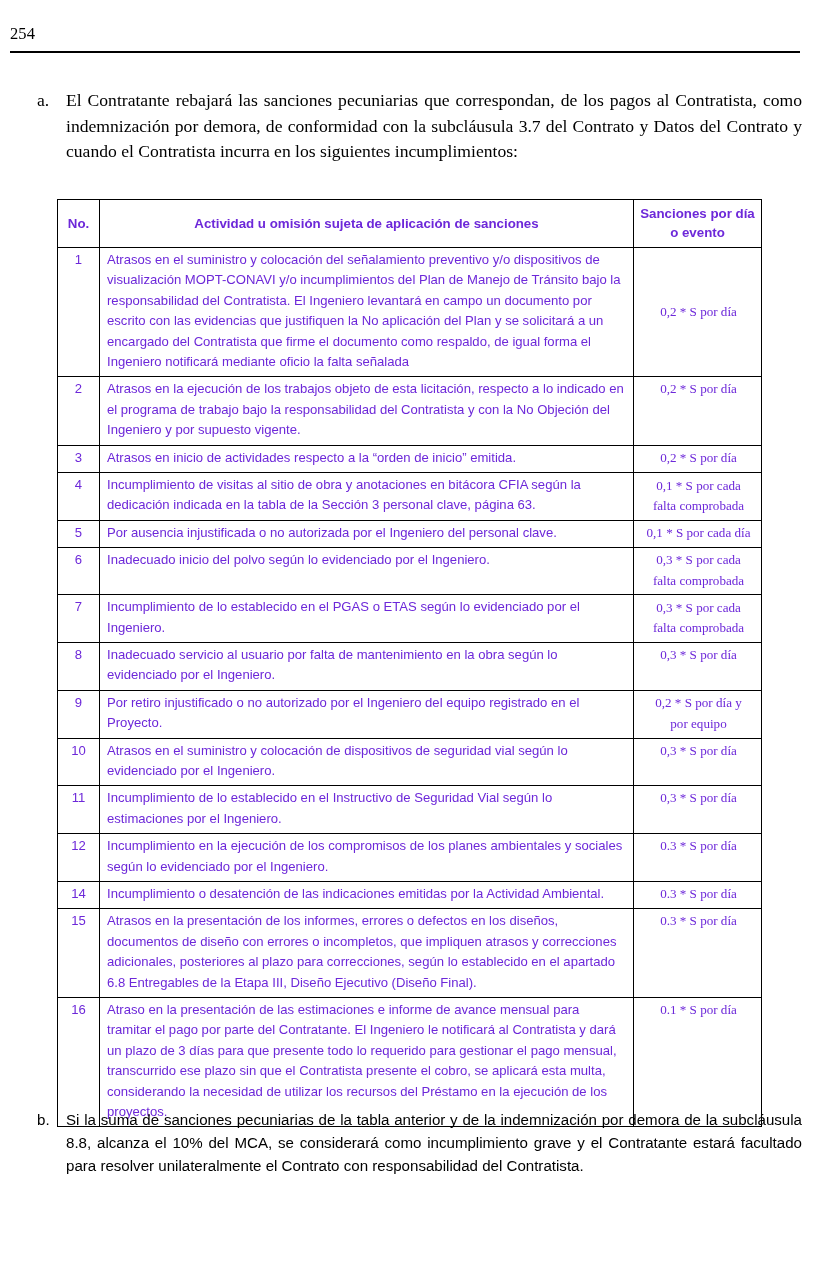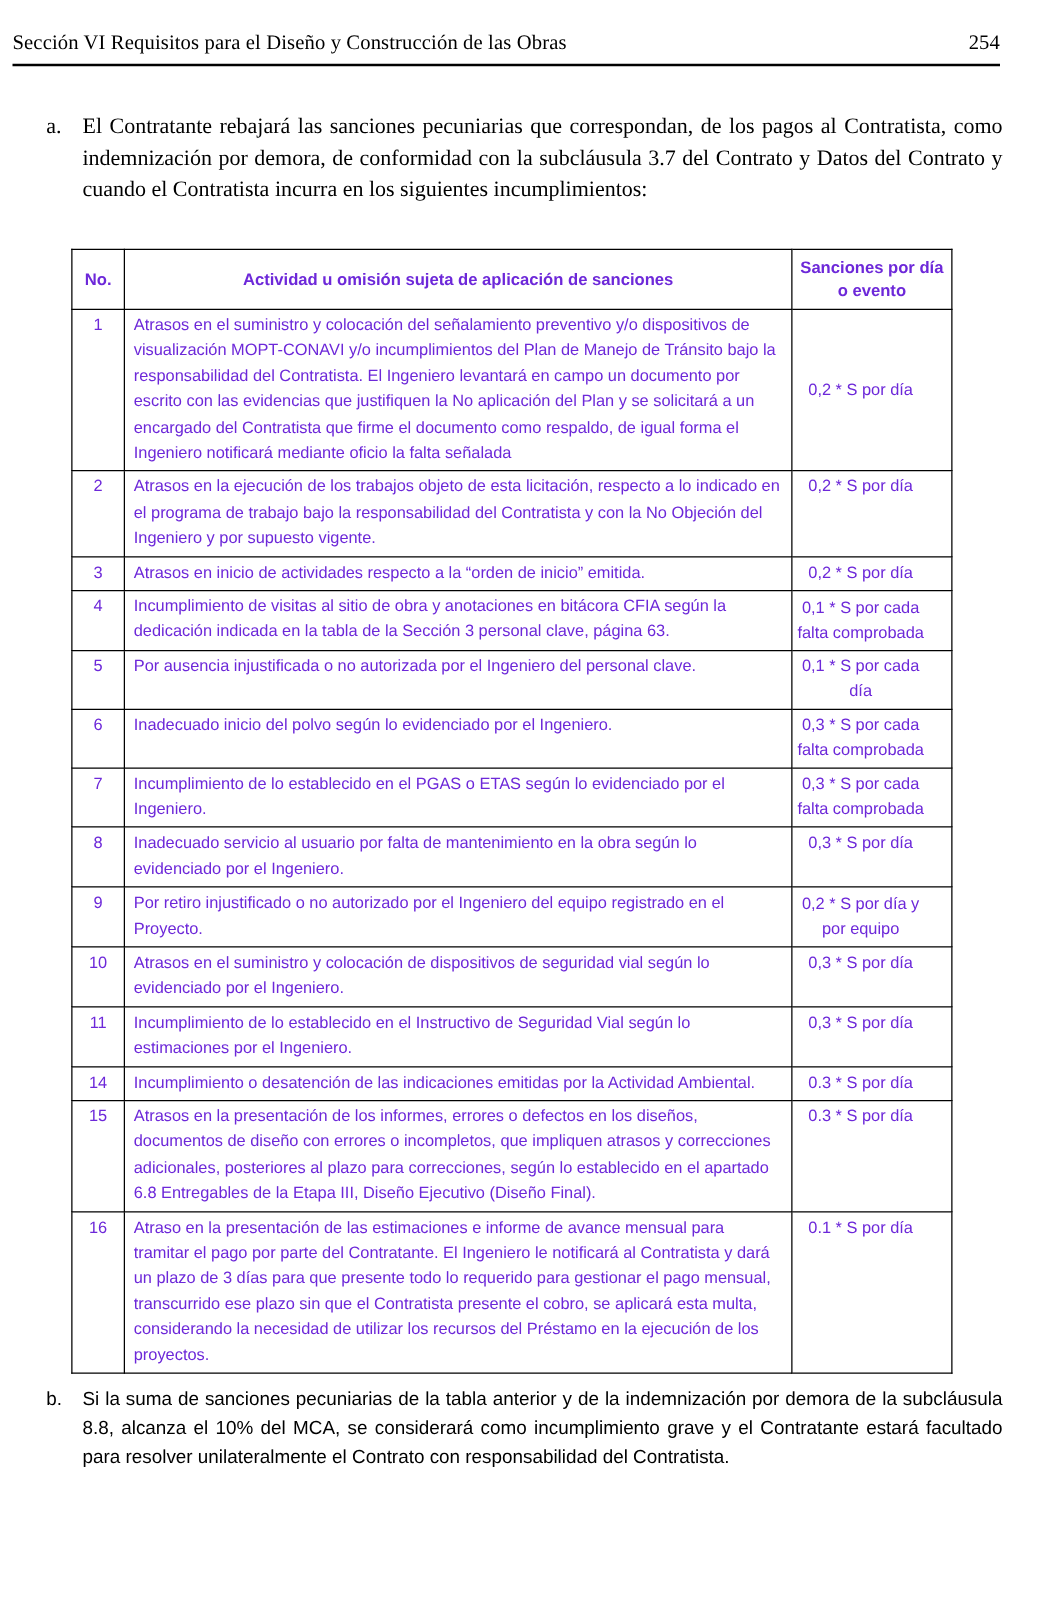--- a/index.html
+++ b/index.html
@@ -130,33 +130,33 @@
     padding: 2px 2px 3px 2px;
   }
   table.sanctions td.cell-act {
     text-align: left;
     vertical-align: top;
     padding: 2px 7px 4px 7px;
   }
   table.sanctions td.cell-san {
     text-align: center;
     vertical-align: middle;
-    padding: 2px 21px 3px 3px;
+    padding: 2px 1px 3px 3px;
     white-space: pre-line;
+    font-family: Liberation Serif, serif;
   }
   
   table.sanctions tr[data-valign="top"] td.cell-san { vertical-align: top; }
 </style>
 </head>
 <body>
 
 <div class="page">
 
   <div class="running-head">
-    <span class="rh-title">Sección VI Requisitos para el Diseño y Construcción de las Obras</span>
     <span class="rh-page">254</span>
   </div>
   <div class="head-rule"></div>
 
   <div class="para" id="para-a">
     <span class="marker">a.</span>
     <span class="ptext">El Contratante rebajará las sanciones pecuniarias que correspondan, de los pagos al Contratista, como indemnización por demora, de conformidad con la subcláusula 3.7 del Contrato y Datos del Contrato y cuando el Contratista incurra en los siguientes incumplimientos:</span>
   </div>
 
   <div class="table-wrap">
@@ -228,20 +228,25 @@
             <td class="cell-no">10</td>
             <td class="cell-act">Atrasos en el suministro y colocación de dispositivos de seguridad vial según lo evidenciado por el Ingeniero.</td>
             <td class="cell-san">0,3 * S por día</td>
           </tr>
           <tr data-valign="top">
             <td class="cell-no">11</td>
             <td class="cell-act">Incumplimiento de lo establecido en el Instructivo de Seguridad Vial según lo estimaciones por el Ingeniero.</td>
             <td class="cell-san">0,3 * S por día</td>
           </tr>
           <tr data-valign="top">
+            <td class="cell-no">12</td>
+            <td class="cell-act">Incumplimiento en la ejecución de los compromisos de los planes ambientales y sociales según lo evidenciado por el Ingeniero.</td>
+            <td class="cell-san">0.3 * S por día</td>
+          </tr>
+          <tr data-valign="top">
             <td class="cell-no">14</td>
             <td class="cell-act">Incumplimiento o desatención de las indicaciones emitidas por la Actividad Ambiental.</td>
             <td class="cell-san">0.3 * S por día</td>
           </tr>
           <tr data-valign="top">
             <td class="cell-no">15</td>
             <td class="cell-act">Atrasos en la presentación de los informes, errores o defectos en los diseños, documentos de diseño con errores o incompletos, que impliquen atrasos y correcciones adicionales, posteriores al plazo para correcciones, según lo establecido en el apartado 6.8 Entregables de la Etapa III, Diseño Ejecutivo (Diseño Final).</td>
             <td class="cell-san">0.3 * S por día</td>
           </tr>
           <tr data-valign="top">

